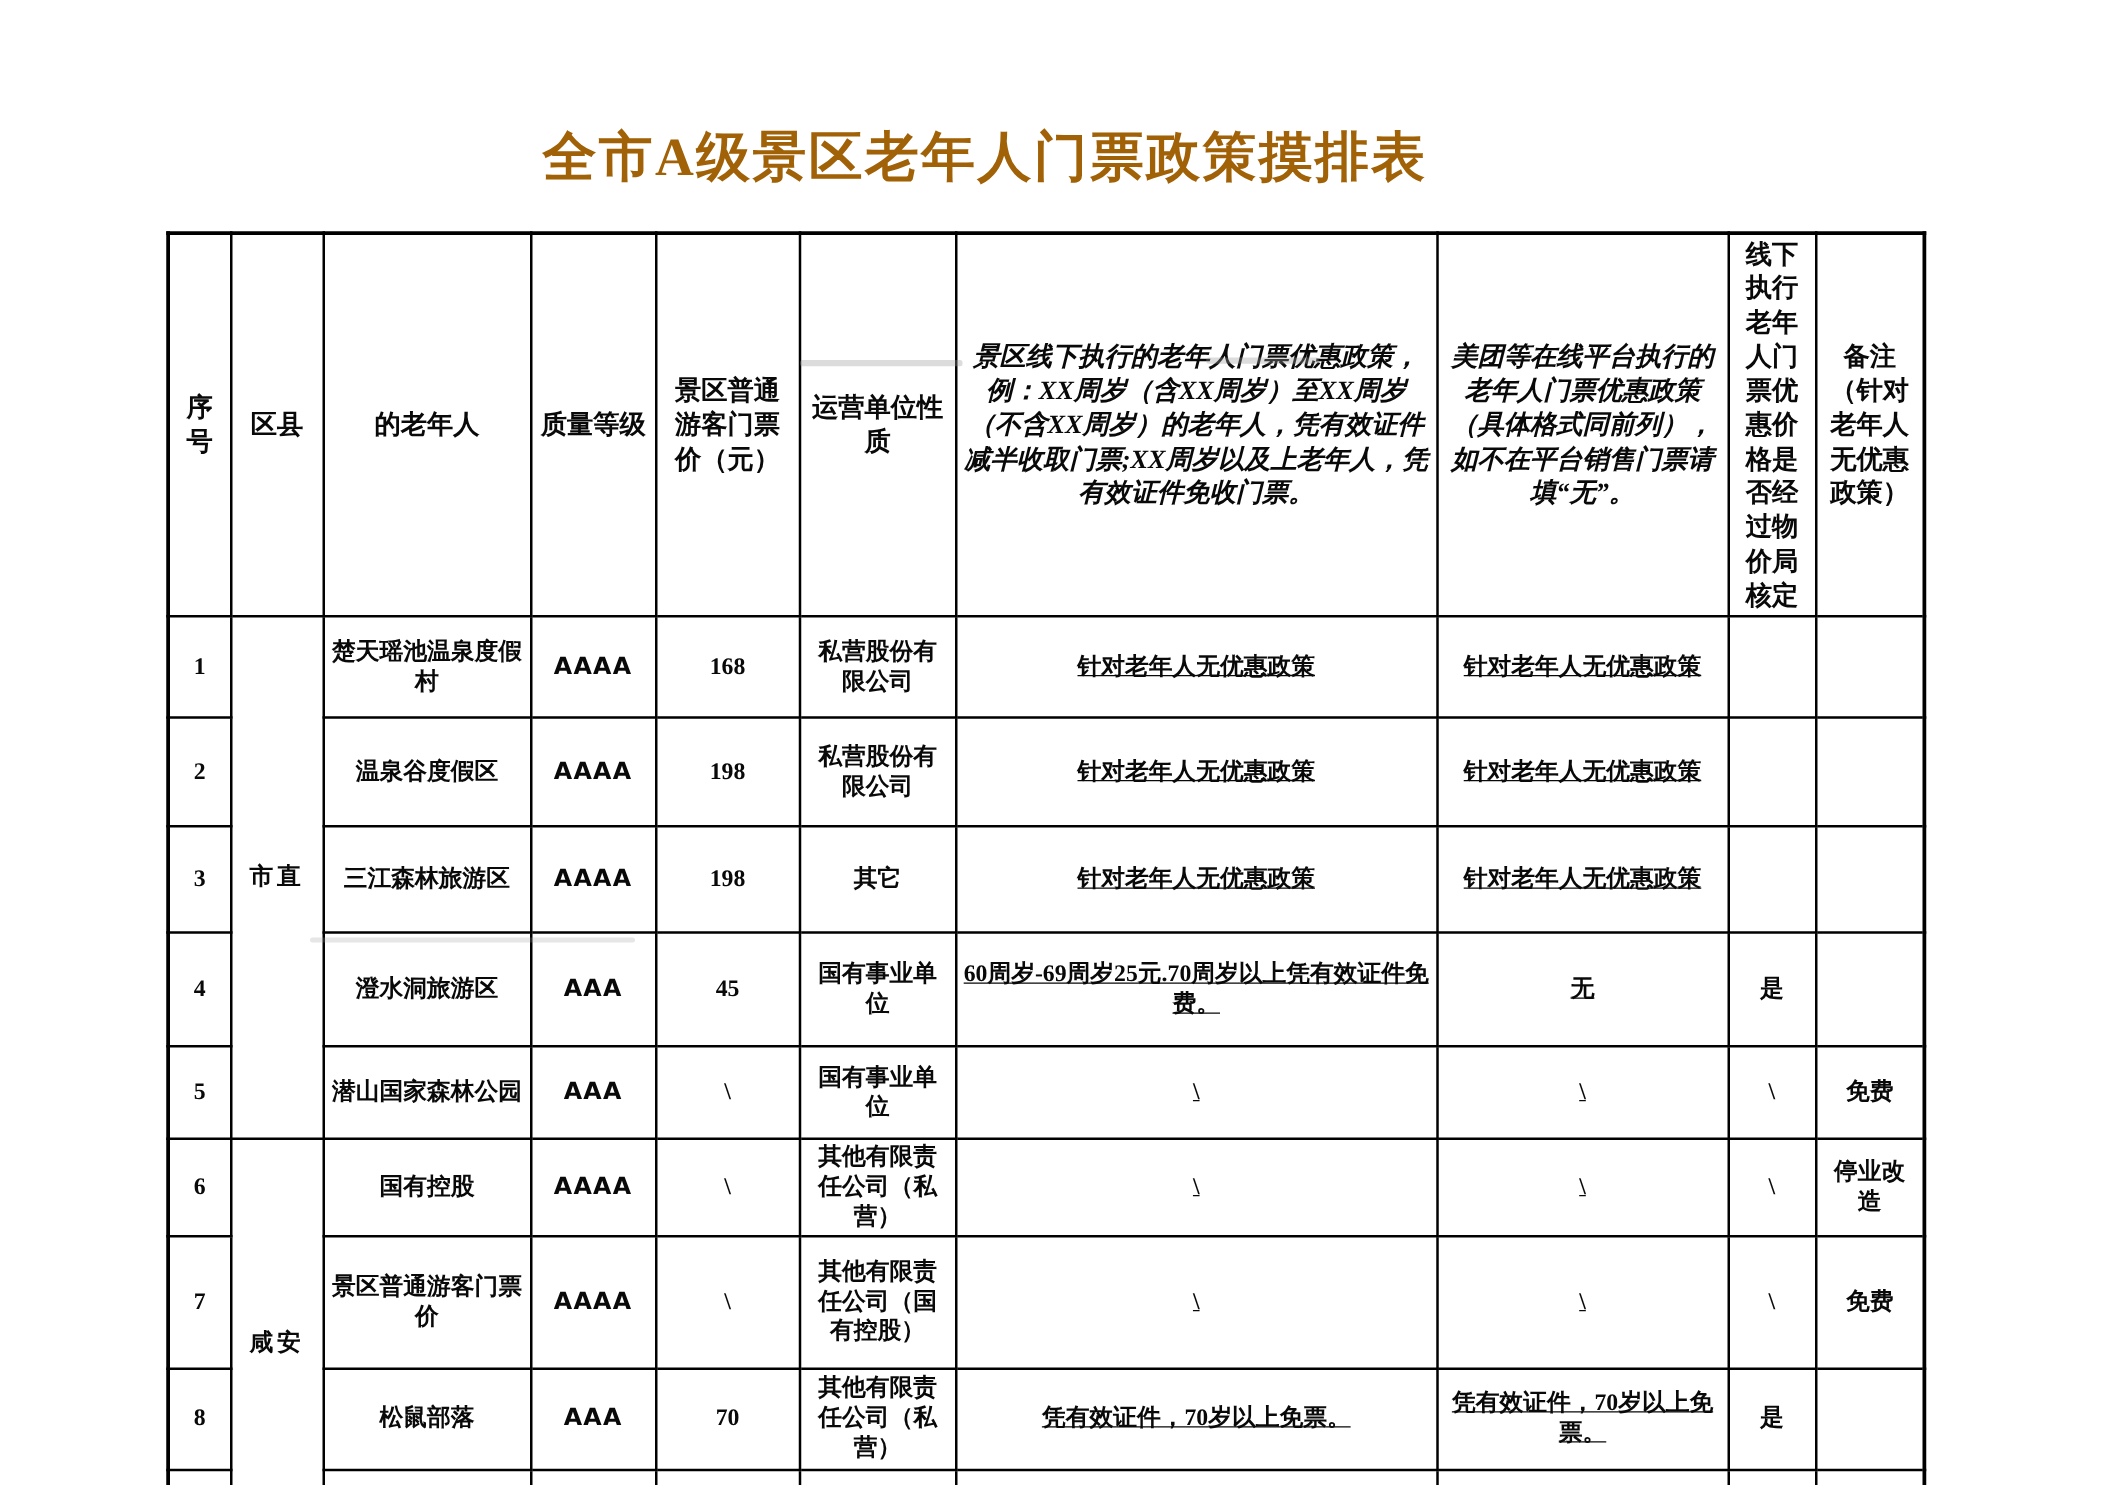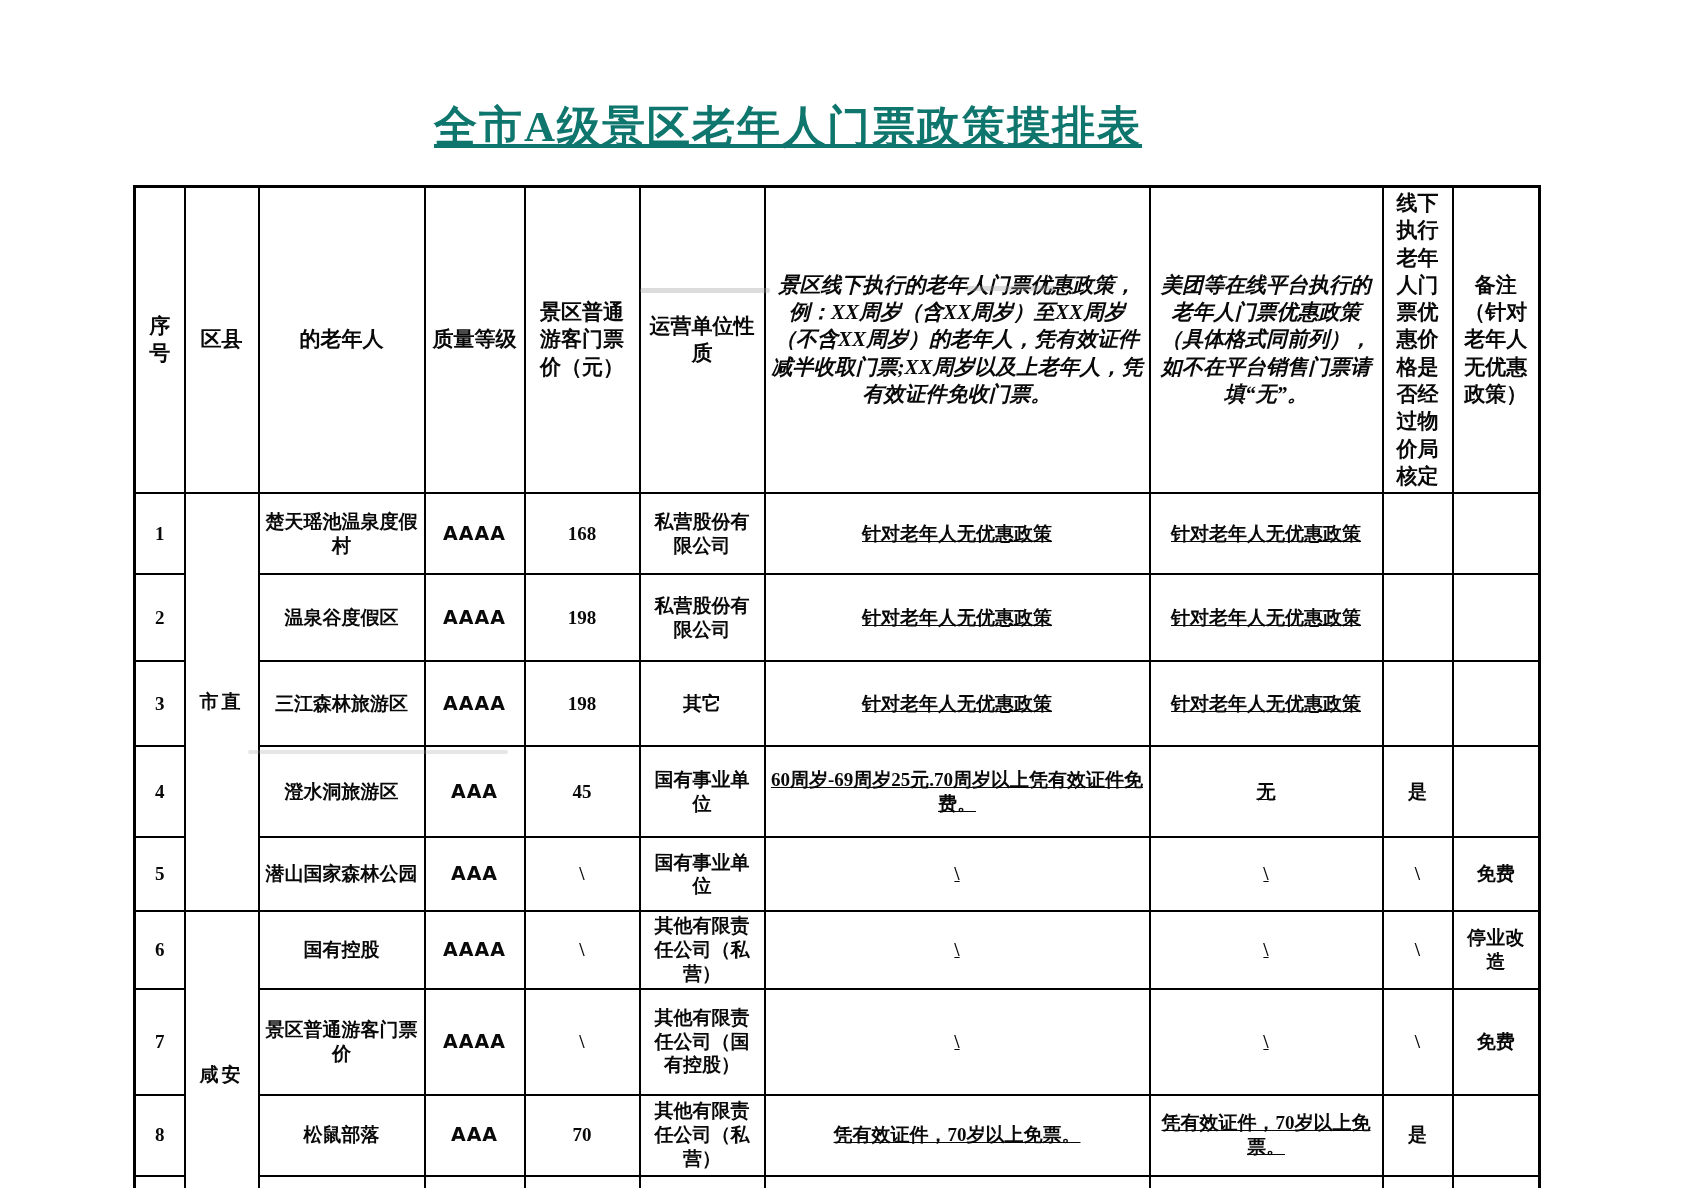--- a/index.html
+++ b/index.html
@@ -8,21 +8,21 @@
     background: #ffffff;
     font-family: "Liberation Serif", "DejaVu Serif", serif;
     color: #000;
     overflow: hidden;
   }
   .page { position: relative; width: 1690px; height: 1188px; background:#fff; }
 
   .title-wrap { width: 1310px; margin: 98px 0 0 133px; text-align: center; }
   .doc-title {
     font-size: 43px; font-weight: bold; letter-spacing: 2px;
-    line-height: 58px; color:#0f766e;text-decoration:underline;
+    line-height: 58px; color:#a16207;
   }
 
   table.policy-table {
     margin: 29px 0 0 133px;
     border-collapse: collapse;
     table-layout: fixed;
     width: 1405px;
     border: 3px solid #000;
   }
   table.policy-table td {

